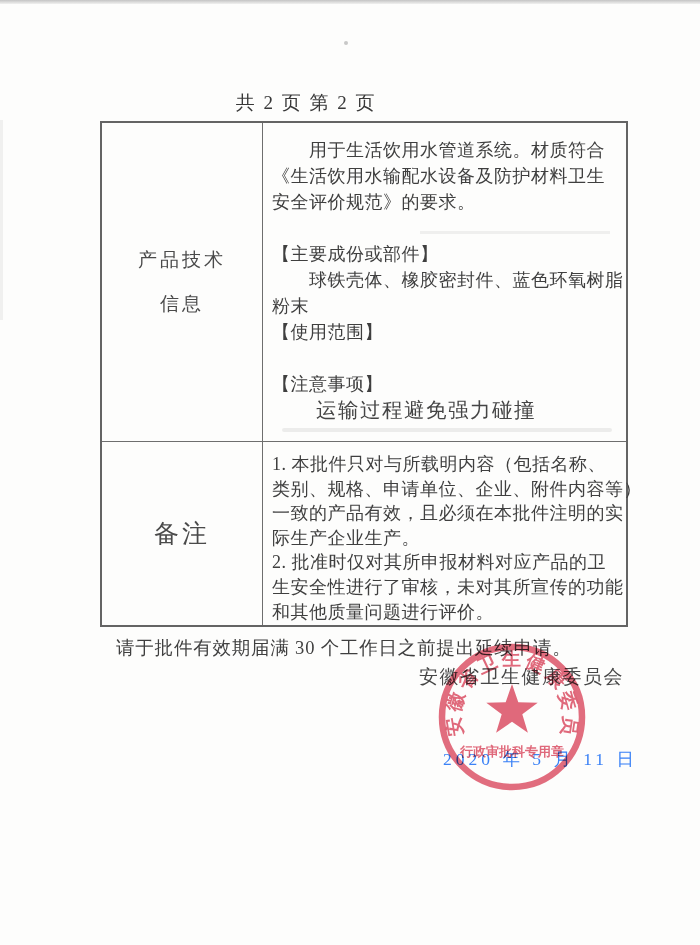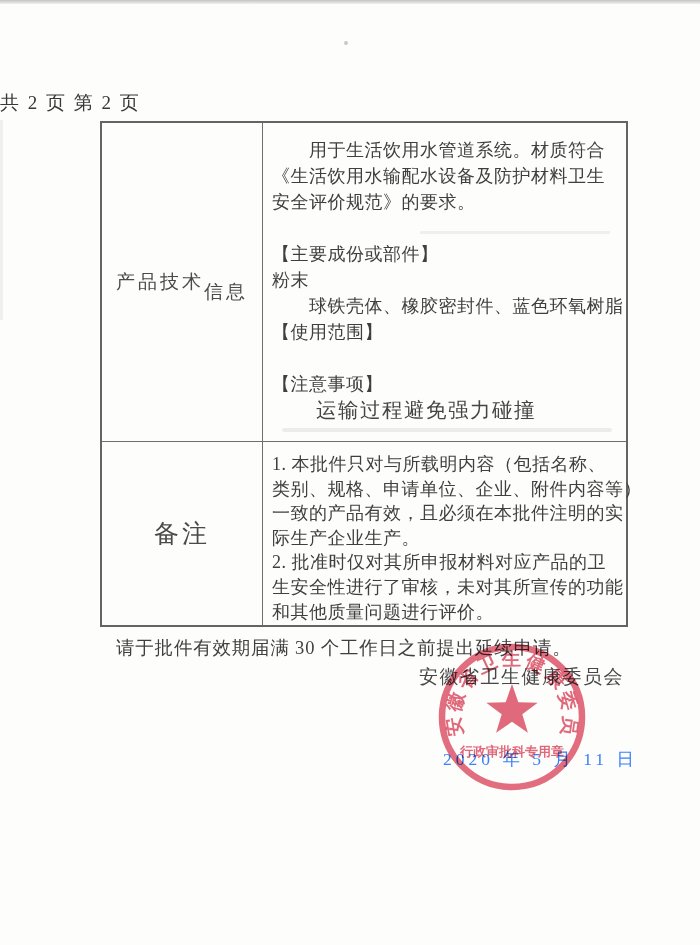--- a/index.html
+++ b/index.html
@@ -20,34 +20,34 @@
     border-radius:50%; background:#9d9d9d; opacity:.55; }
   .scan-streak-1 { position:absolute; left:420px; top:231px; width:190px; height:3px;
     background:#efefee; }
   .scan-streak-2 { position:absolute; left:282px; top:428px; width:330px; height:4px;
     background:#ececeb; border-radius:2px; }
   .scan-edge { position:absolute; left:0; top:120px; width:3px; height:200px;
     background:#f0f0ef; }
 
   .page-indicator {
     position:absolute; left:0; top:90px; width:612px;
-    text-align:left; font-size:19px; letter-spacing:2px; color:#383838;
+    text-align:center; font-size:19px; letter-spacing:2px; color:#383838;
   }
 
   .doc-table {
     position:absolute; left:100px; top:121px; width:524px; height:502px;
     border:2px solid #646464;
   }
   .vdiv { position:absolute; left:160px; top:0; width:1px; height:100%; background:#6e6e6e; }
   .hdiv { position:absolute; left:0; top:318px; width:100%; height:1px; background:#6e6e6e; }
 
   .cell { position:absolute; box-sizing:border-box; }
   .cell-header {
     left:0; width:160px;
-    display:flex; flex-direction:row; justify-content:center; align-items:center;
+    display:flex; flex-direction:column; justify-content:center; align-items:center;
     font-size:19px; letter-spacing:3px; color:#4a4a4a;
   }
   .cell-header-r1 { top:0; height:318px; }
   .cell-header-r1 .hline { line-height:24px; }
   .cell-header-r1 .hline + .hline { margin-top:20px; }
   .cell-header-r2 { top:319px; height:183px; font-size:25px; }
 
   .cell-content {
     left:161px; width:363px; padding:8px 6px 0 9px;
     font-size:18px; color:#3f3f3f;
@@ -99,22 +99,22 @@
         <div class="hline">信息</div>
       </div>
 
     <div class="cell cell-content cell-content-r1">
 
         <div class="pline">　　用于生活饮用水管道系统。材质符合</div>
         <div class="pline">《生活饮用水输配水设备及防护材料卫生</div>
         <div class="pline">安全评价规范》的要求。</div>
         <div class="pline"></div>
         <div class="pline">【主要成份或部件】</div>
+        <div class="pline">　　球铁壳体、橡胶密封件、蓝色环氧树脂</div>
         <div class="pline">粉末</div>
-        <div class="pline">　　球铁壳体、橡胶密封件、蓝色环氧树脂</div>
         <div class="pline">【使用范围】</div>
         <div class="pline"></div>
         <div class="pline">【注意事项】</div>
         <div class="pline emph-line">　　运输过程避免强力碰撞</div>
       </div>
 
     <div class="cell cell-header cell-header-r2">
       <div class="hline">备注</div>
     </div>
 

